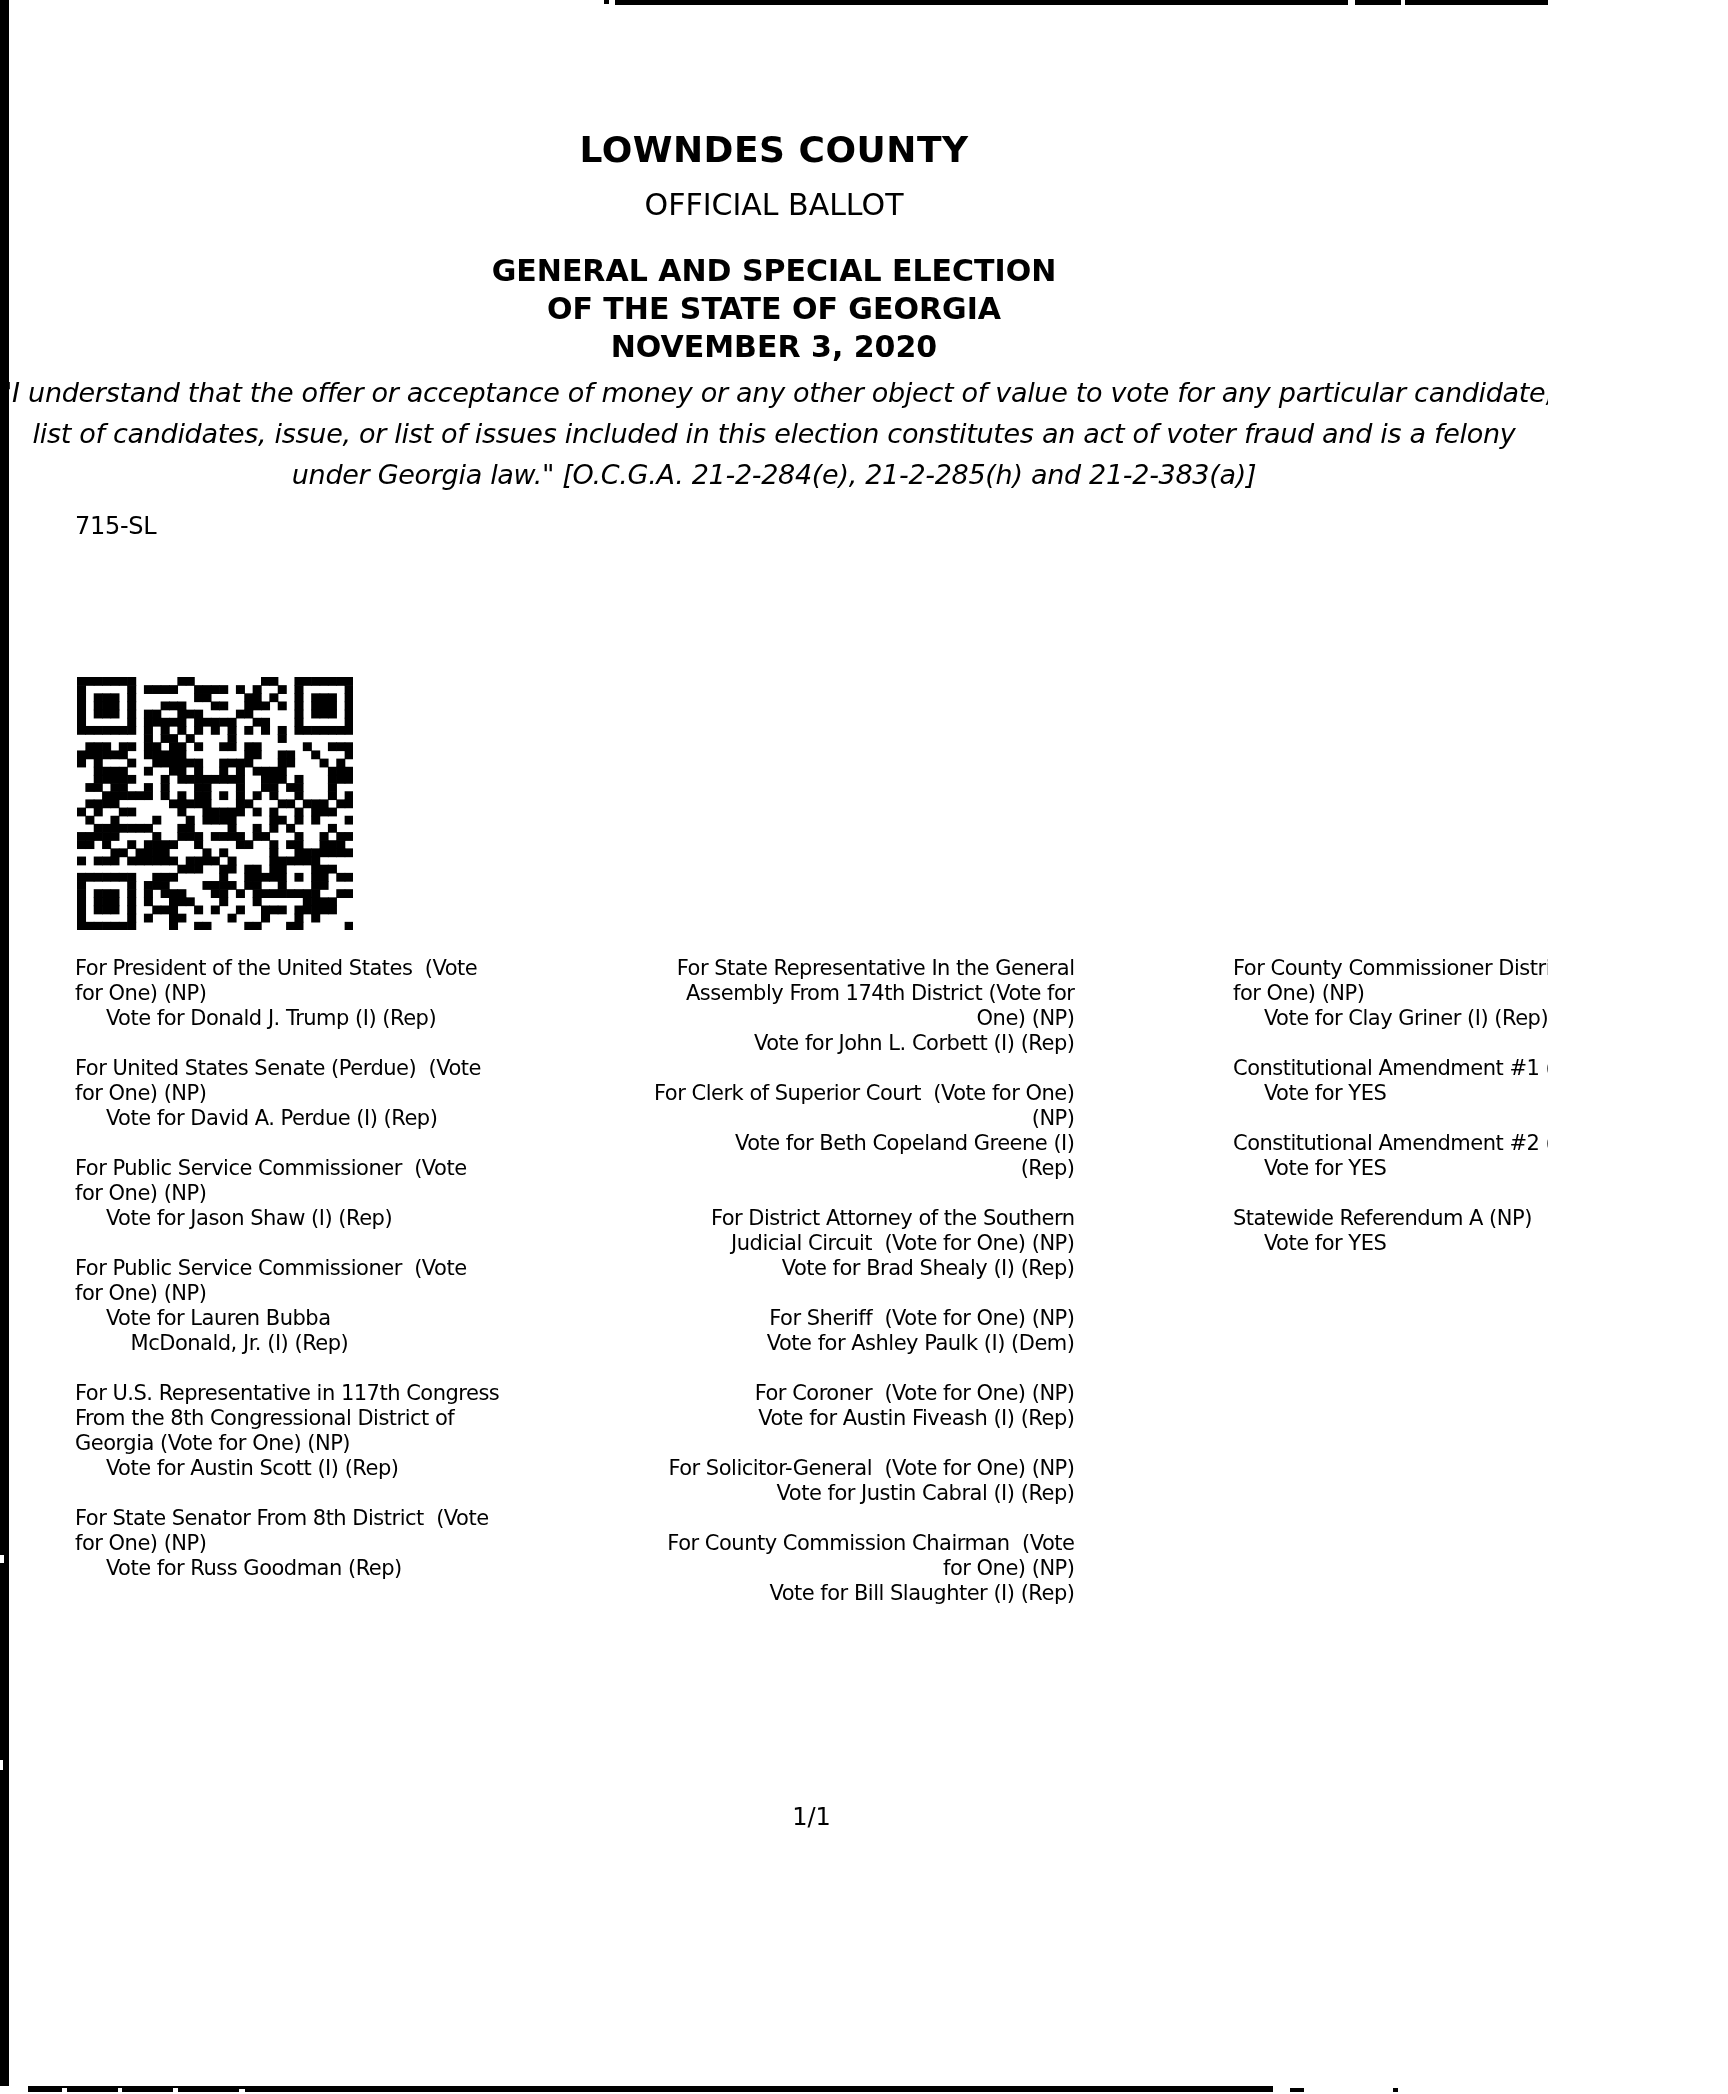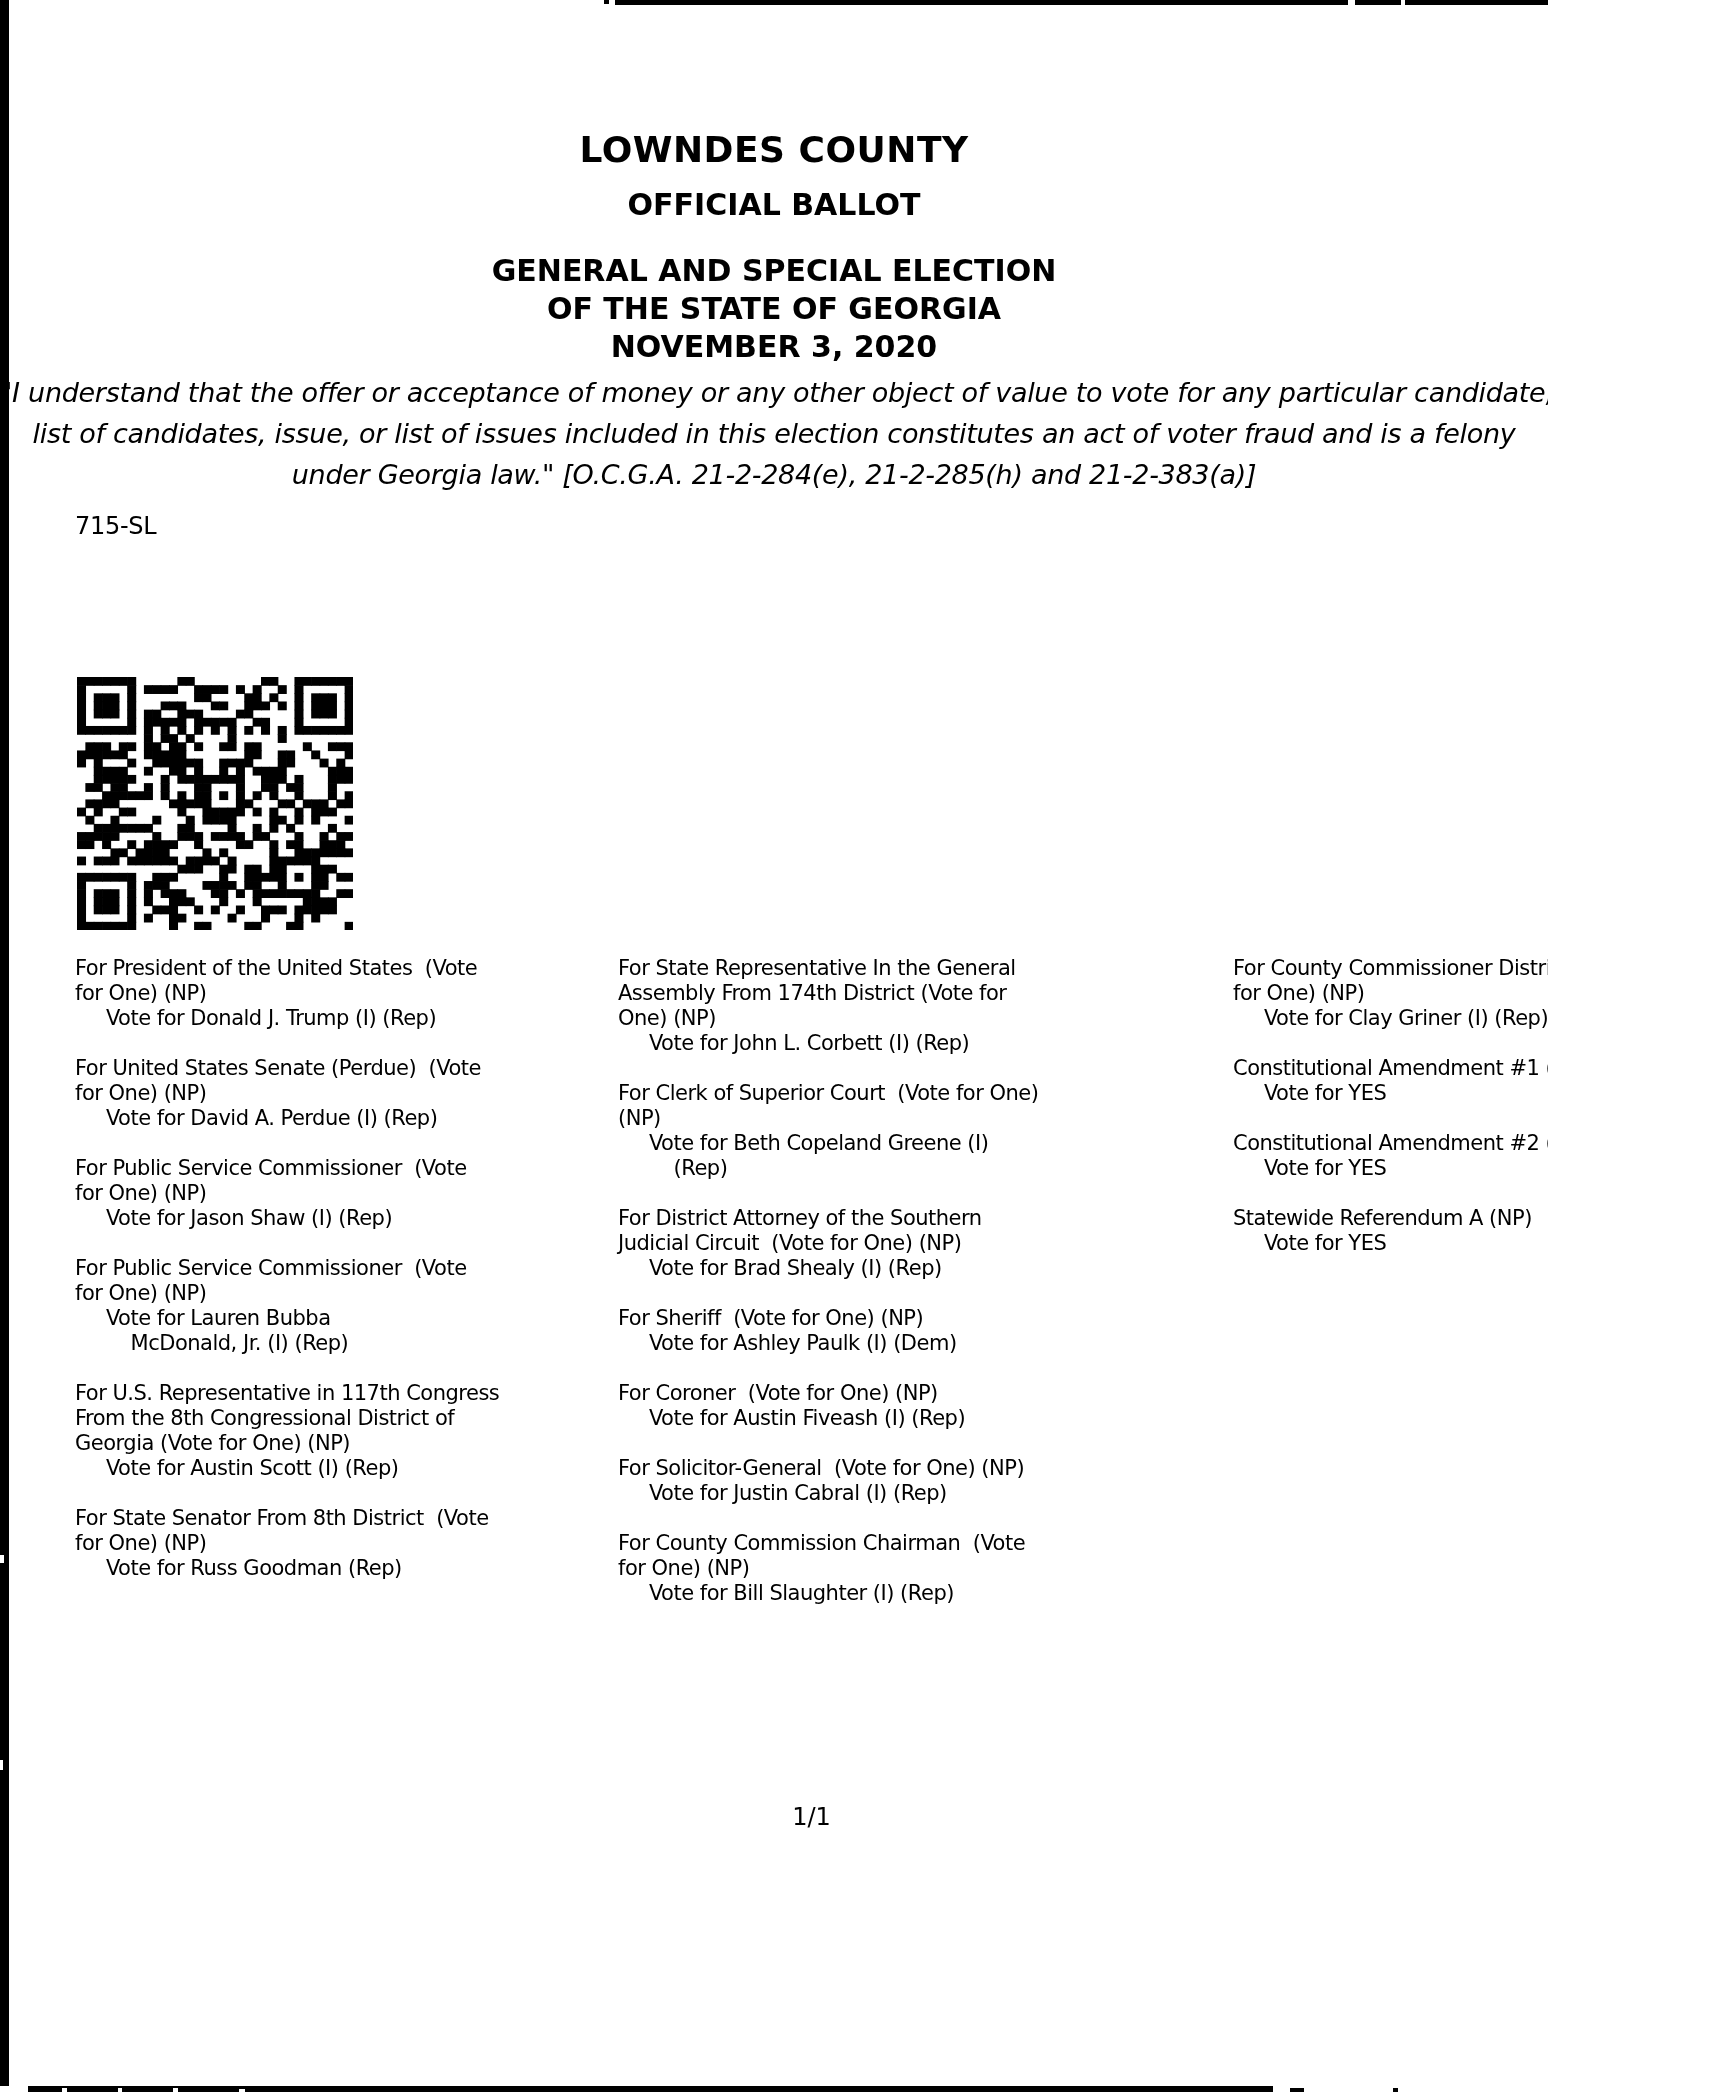--- a/index.html
+++ b/index.html
@@ -14,38 +14,38 @@
   
   .edge-left{position:absolute;left:0;top:0;width:9px;height:2086px;background:#000;}
   .edge-top{position:absolute;left:615px;top:0;height:5px;right:0;background:#000;}
   .edge-top-tick{position:absolute;left:604px;top:0;width:5px;height:4px;background:#000;}
   .edge-bottom{position:absolute;left:28px;top:2086px;width:1245px;height:6px;background:#000;}
   .edge-bottom-tick{position:absolute;top:2088px;background:#000;height:4px;}
   .notch{position:absolute;background:#fff;}
   
   .header{position:absolute;left:0;right:0;top:130px;text-align:center;}
   .county-title{font-size:36px;font-weight:bold;letter-spacing:.5px;line-height:40px;}
-  .ballot-type{font-size:30px;font-weight:bold;margin-top:18px;line-height:34px;}
+  .ballot-type{font-size:30px;font-weight:normal;margin-top:18px;line-height:34px;}
   .election{margin-top:30px;}
   .election div{font-size:30px;font-weight:bold;line-height:38px;}
   
   .disclaimer{
     position:absolute;left:0;right:0;top:372px;
     text-align:center;font-style:italic;
     font-size:27px;line-height:41px;letter-spacing:-0.3px;
     white-space:pre;margin:0;
   }
   .ballot-code{position:absolute;left:75px;top:512px;font-size:24px;letter-spacing:-0.3px;}
   
   .qr{position:absolute;left:77px;top:677px;width:276px;height:253px;}
   .qr svg{display:block;width:276px;height:253px;}
   
   .col{position:absolute;top:956px;font-size:21px;line-height:25px;letter-spacing:-0.5px;}
   .col1{left:75px;}
-  .col2{left:618px;}
+  .col2{left:654px;text-align:right;}
   .col3{left:1233px;}
   .contest{white-space:pre;margin:0 0 25px 0;}
   
   .footer{position:absolute;left:75px;right:0;top:1772px;text-align:center;font-size:24px;margin-top:31px;}
 </style>
 </head>
 <body>
 
 <div class="page">
 

